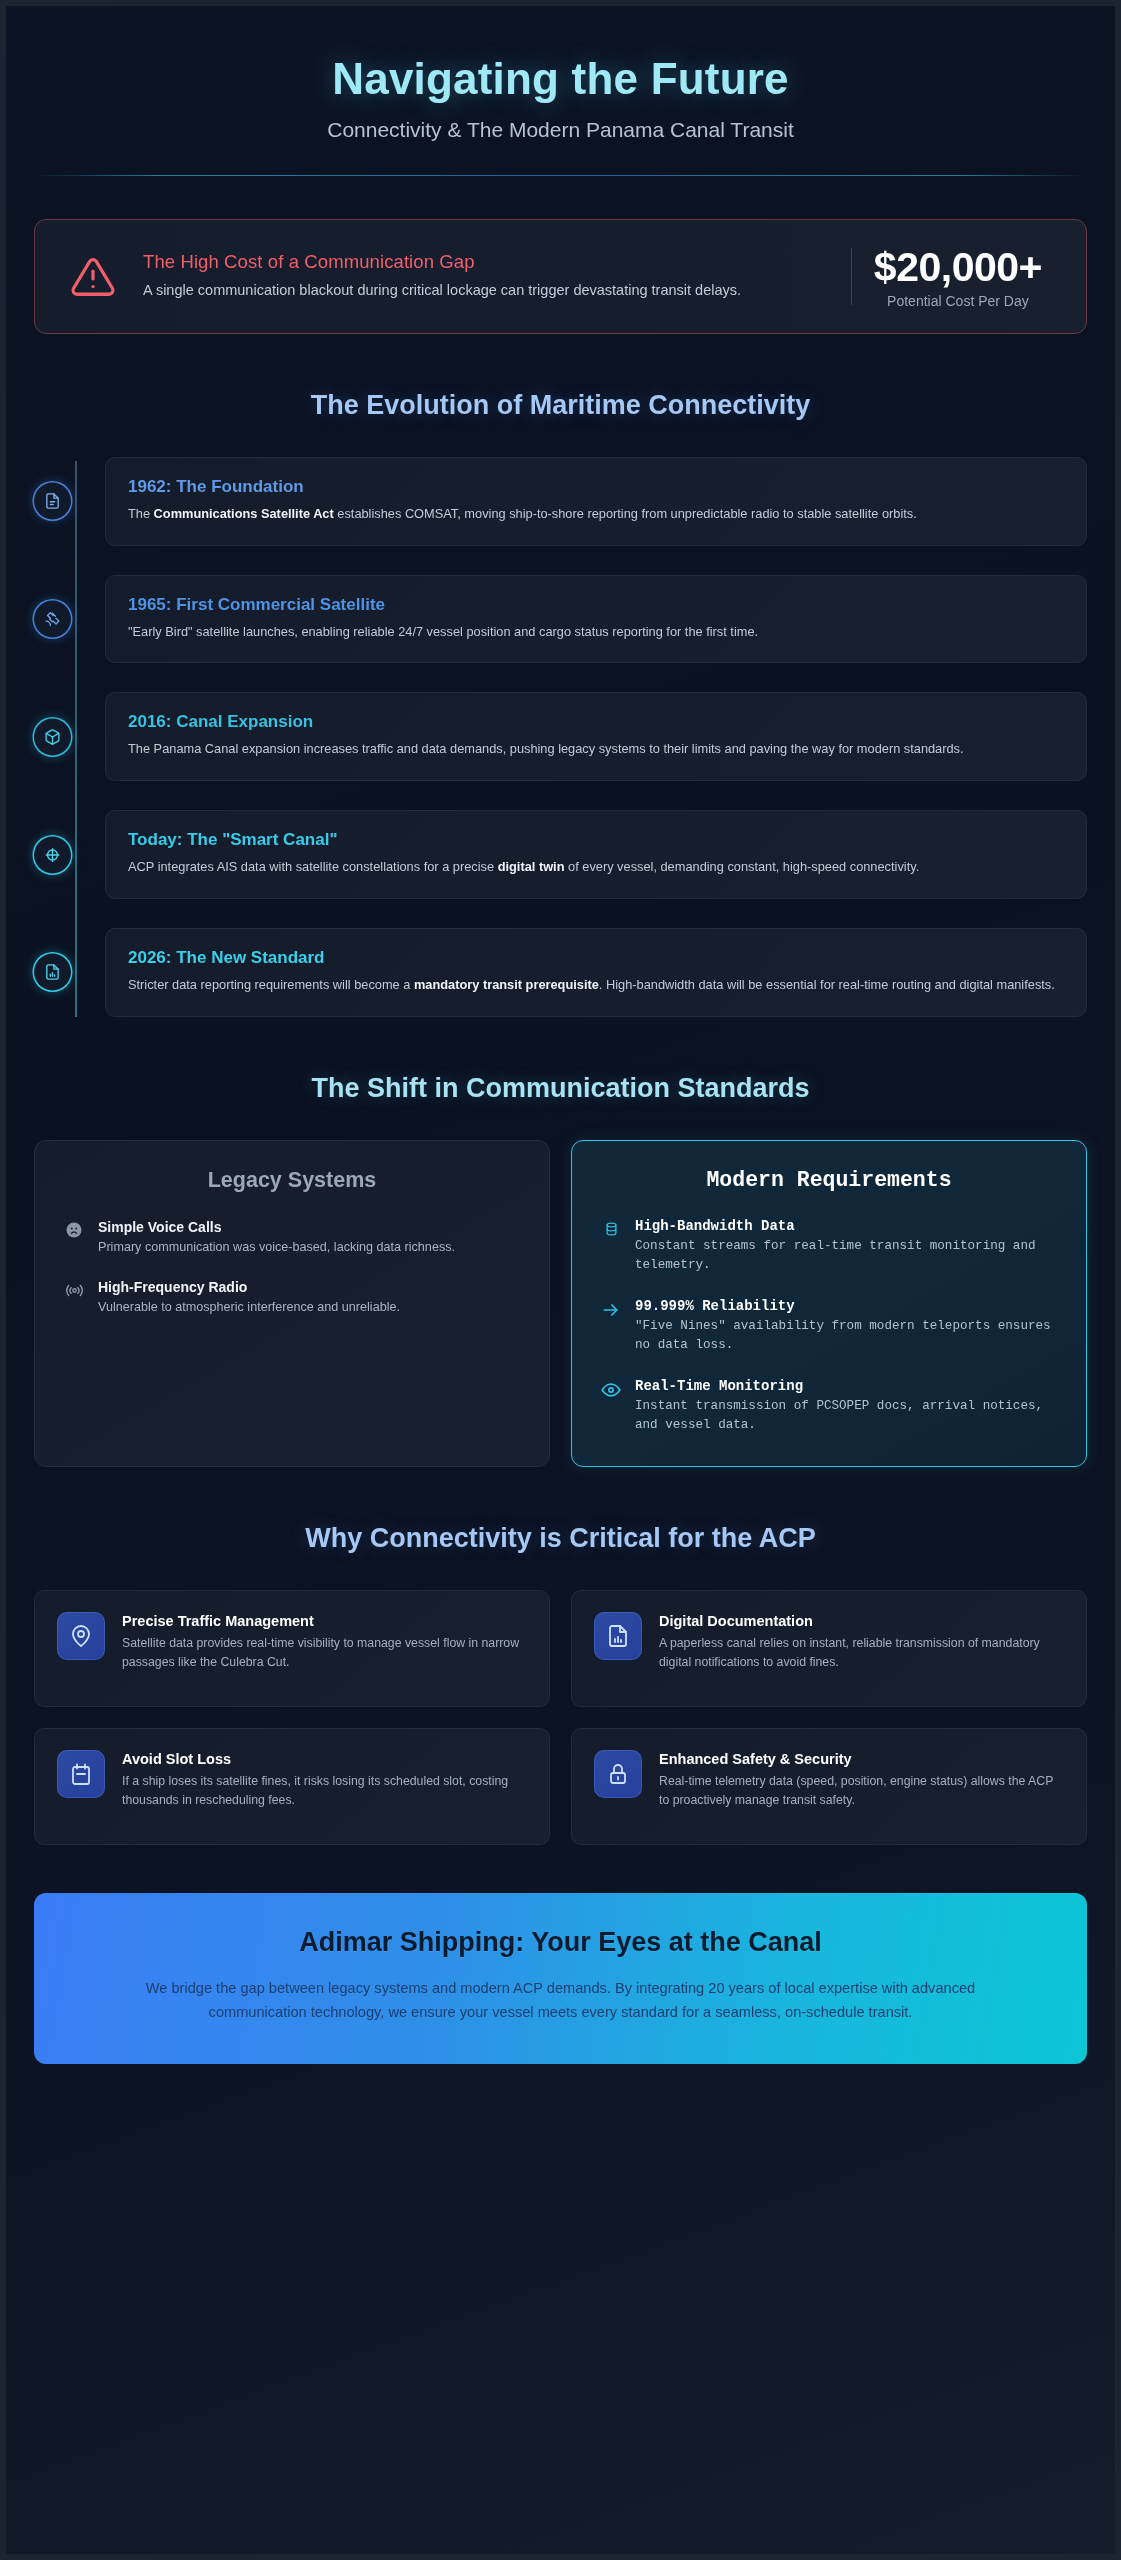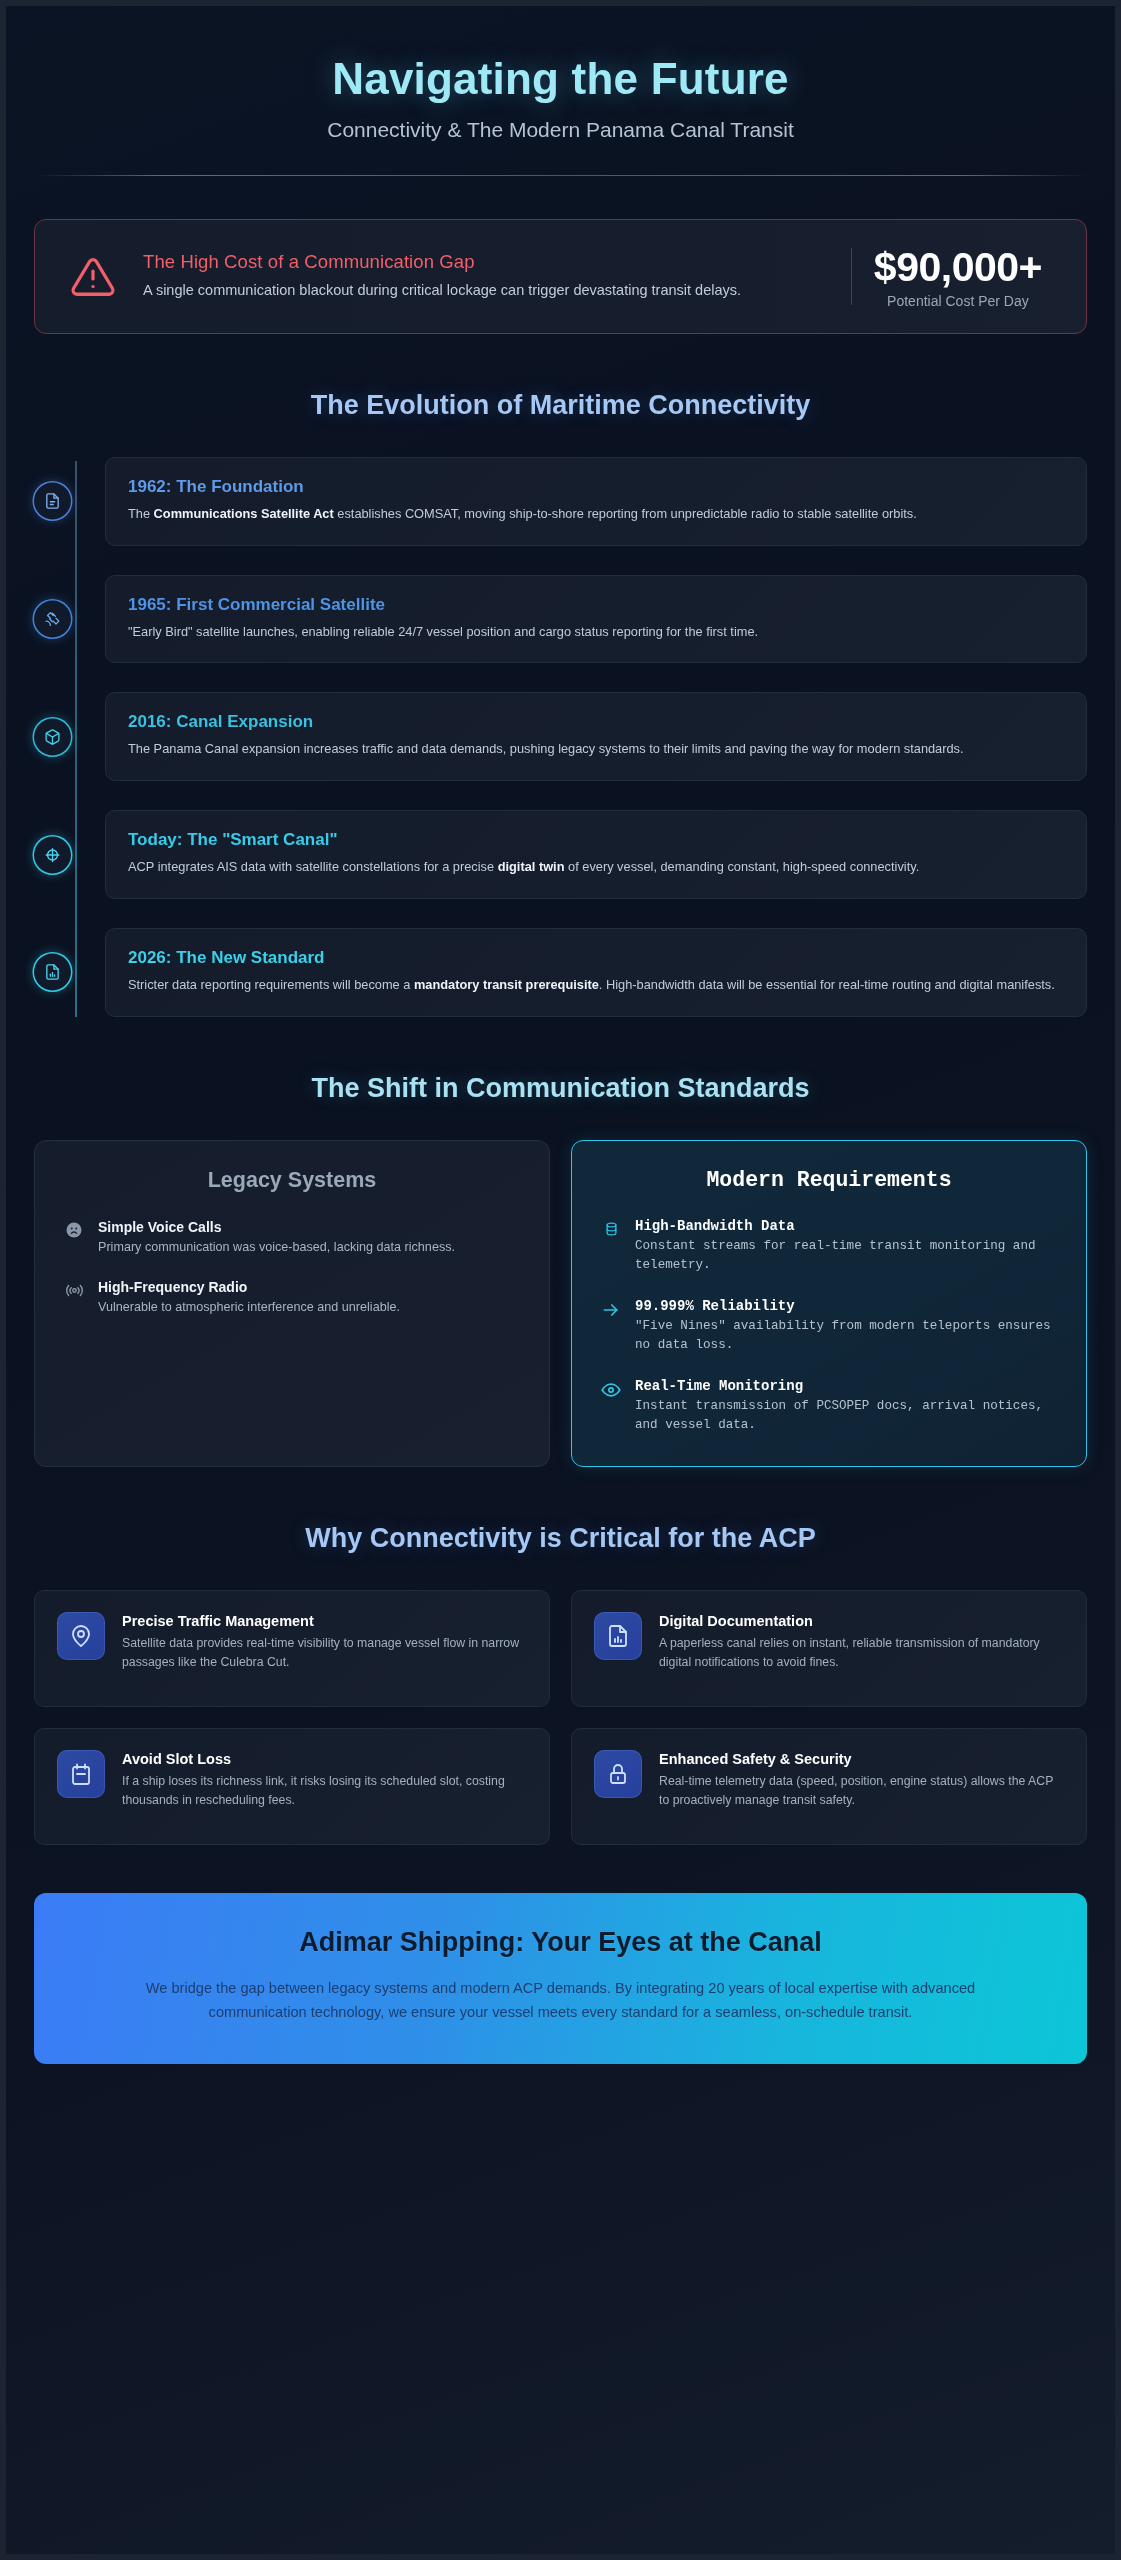--- a/index.html
+++ b/index.html
@@ -200,21 +200,21 @@
         <line x1="12" y1="9" x2="12" y2="13"></line>
         <line x1="12" y1="17" x2="12.01" y2="17"></line>
       </svg>
     </div>
     <div class="txt">
       <div class="atitle">The High Cost of a Communication Gap</div>
       <div class="adesc">A single communication blackout during critical lockage can trigger devastating transit delays.</div>
     </div>
     <div class="divider"></div>
     <div class="stat">
-      <div class="big">$90,000+</div>
+      <div class="big">$20,000+</div>
       <div class="cap">Potential Cost Per Day</div>
     </div>
   </div>
 
   <div class="sec-title blue">The Evolution of Maritime Connectivity</div>
 
   <div class="timeline">
     <div class="spine"></div>
 
     <div class="tl-item">
@@ -423,21 +423,21 @@
       <div class="iconbox">
         <svg width="24" height="24" viewBox="0 0 24 24" fill="none" stroke="#cfe0ff" stroke-width="1.8" stroke-linecap="round" stroke-linejoin="round">
           <rect x="4" y="5" width="16" height="17" rx="2"></rect>
               <line x1="8" y1="2.5" x2="8" y2="6.5"></line>
               <line x1="16" y1="2.5" x2="16" y2="6.5"></line>
               <line x1="8" y1="12" x2="16" y2="12"></line>
         </svg>
       </div>
       <div class="wbody">
         <div class="wt">Avoid Slot Loss</div>
-        <div class="wd">If a ship loses its richness link, it risks losing its scheduled slot, costing thousands in rescheduling fees.</div>
+        <div class="wd">If a ship loses its satellite fines, it risks losing its scheduled slot, costing thousands in rescheduling fees.</div>
       </div>
     </div>
 
     <div class="why-card">
       <div class="iconbox">
         <svg width="24" height="24" viewBox="0 0 24 24" fill="none" stroke="#cfe0ff" stroke-width="1.8" stroke-linecap="round" stroke-linejoin="round">
           <rect x="5" y="11" width="14" height="10" rx="2"></rect>
               <path d="M8 11V7a4 4 0 0 1 8 0v4"></path>
               <line x1="12" y1="15" x2="12" y2="17.5"></line>
         </svg>

